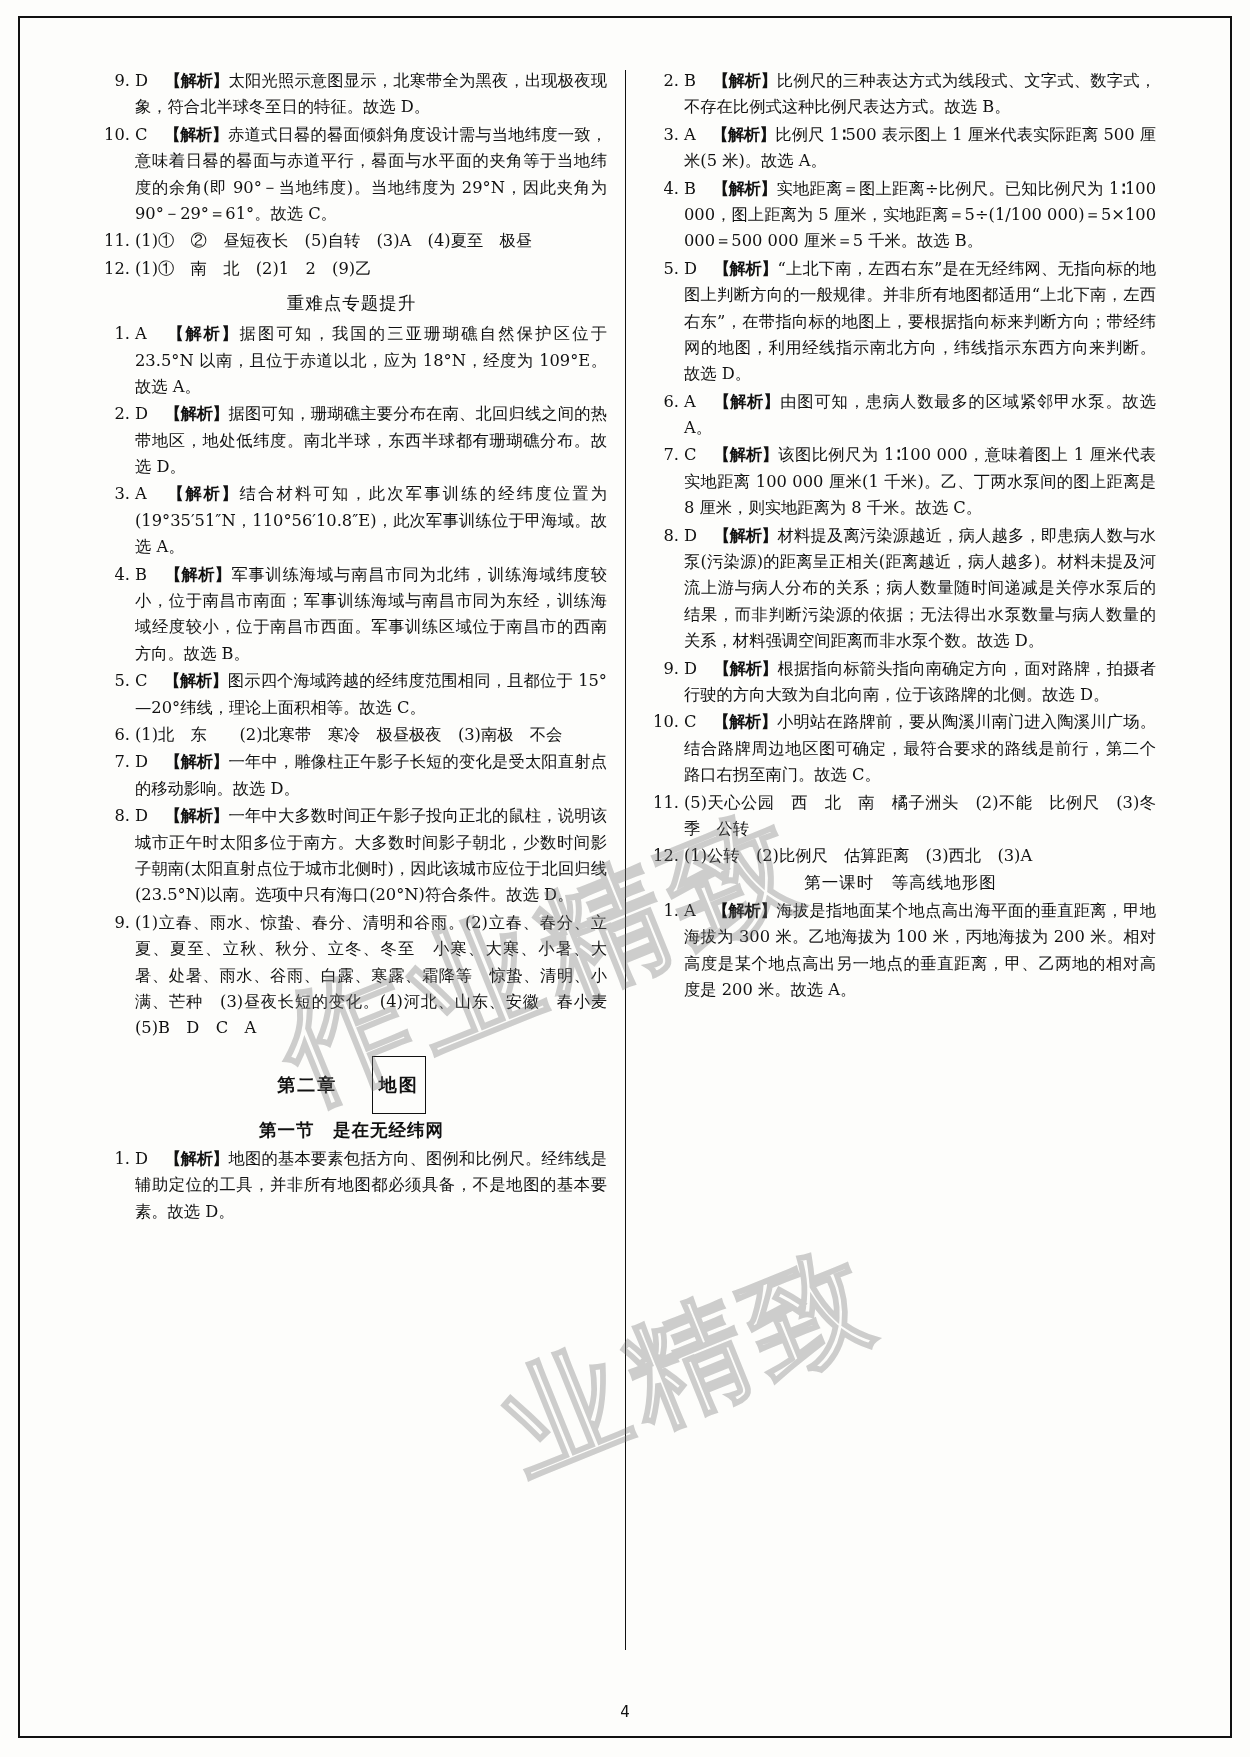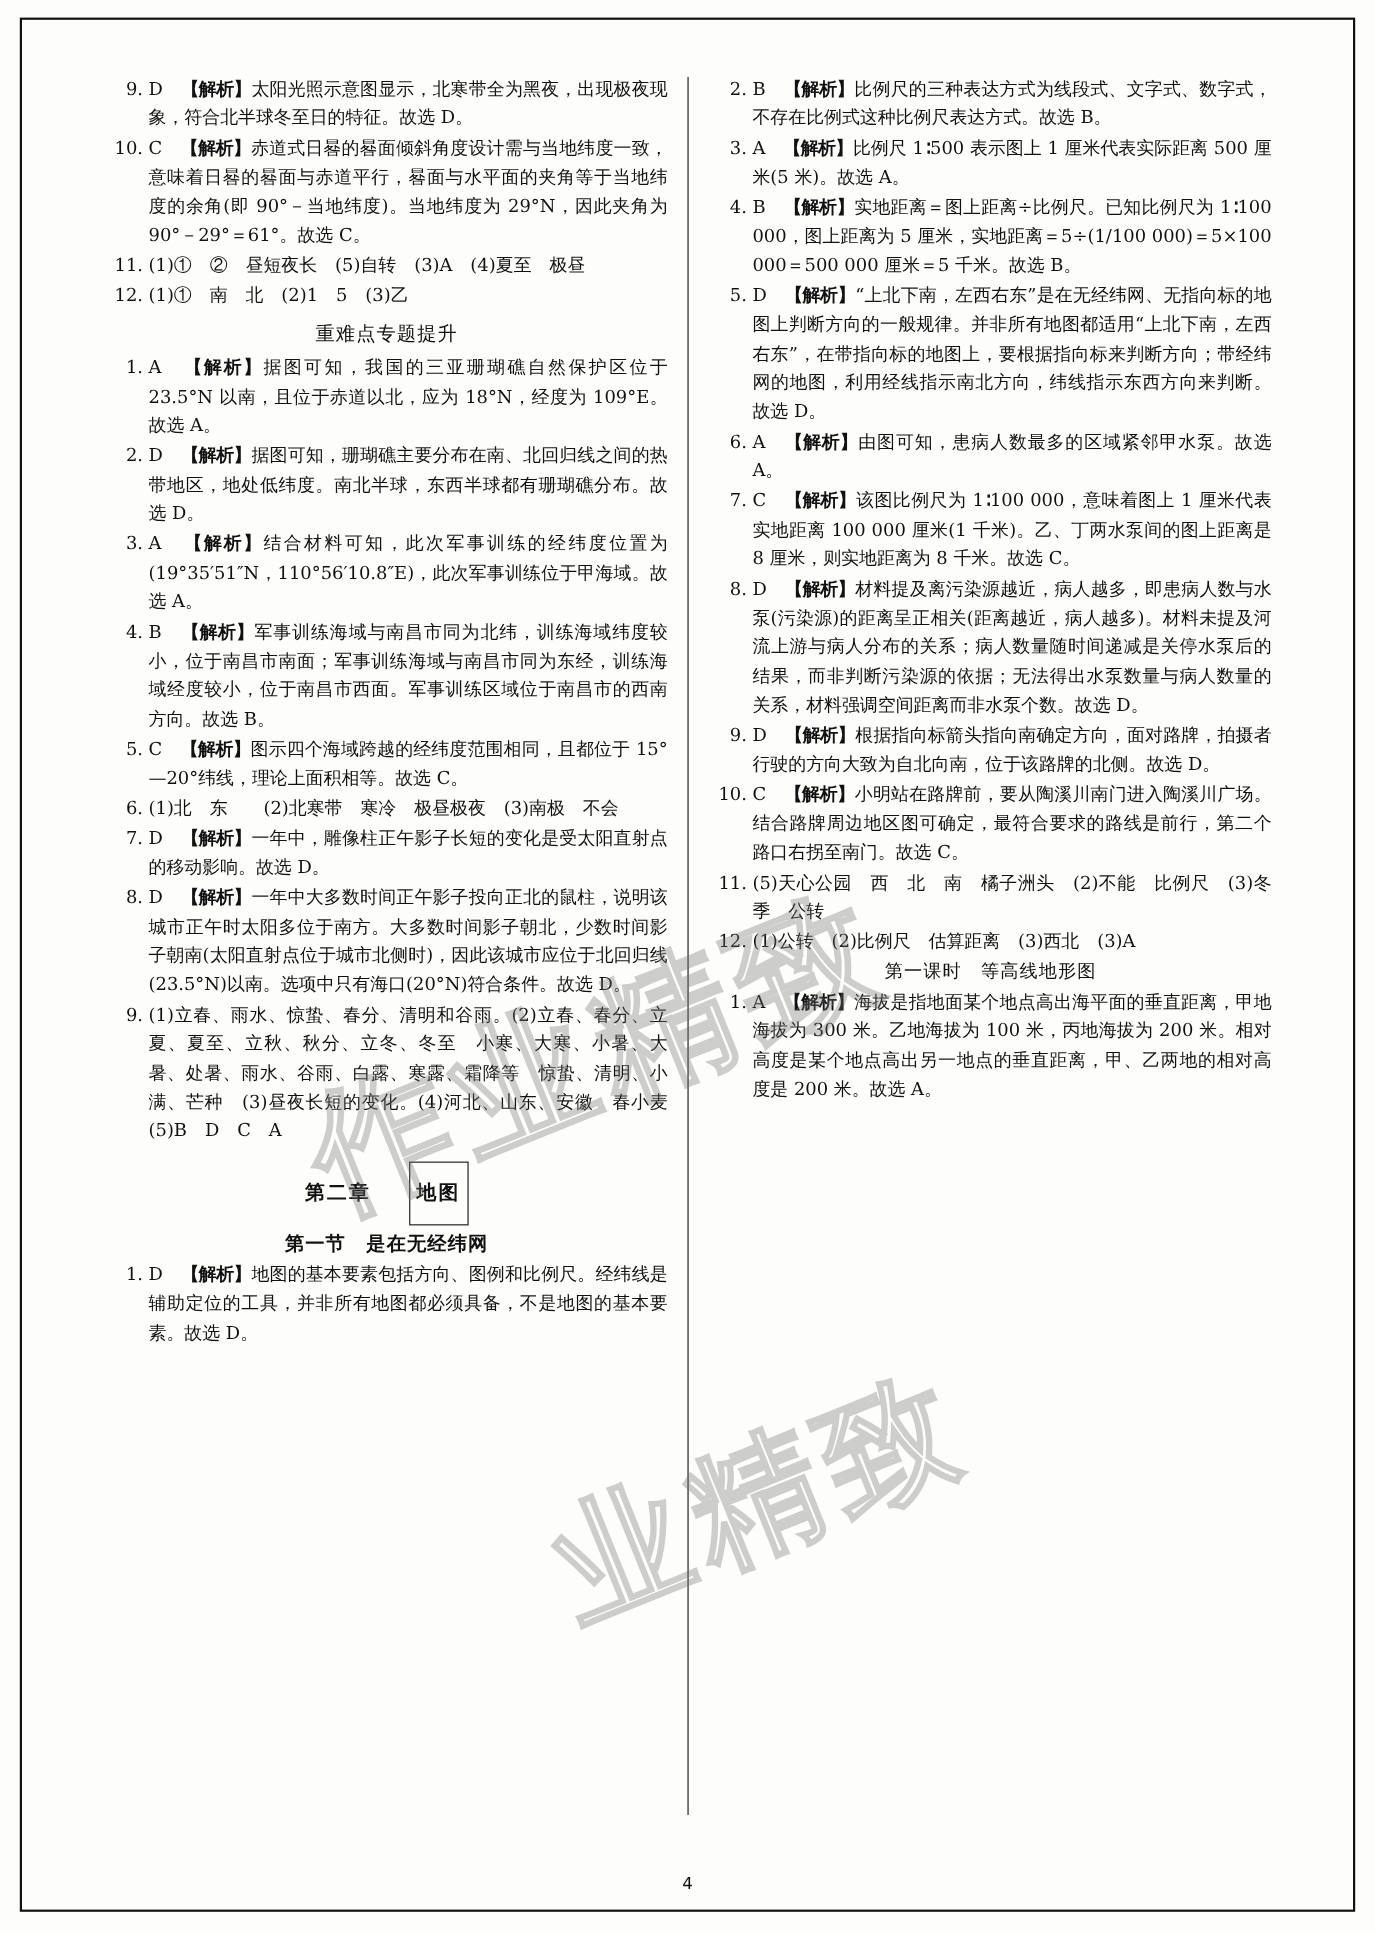--- a/index.html
+++ b/index.html
@@ -167,21 +167,21 @@
       <div class="item">
         <span class="num">10.</span>
         <span class="body">C　<span class="jx">【解析】</span>赤道式日晷的晷面倾斜角度设计需与当地纬度一致，意味着日晷的晷面与赤道平行，晷面与水平面的夹角等于当地纬度的余角(即 90°－当地纬度)。当地纬度为 29°N，因此夹角为 90°－29°＝61°。故选 C。</span>
       </div>
       <div class="item">
         <span class="num">11.</span>
         <span class="body">(1)①　②　昼短夜长　(5)自转　(3)A　(4)夏至　极昼</span>
       </div>
       <div class="item">
         <span class="num">12.</span>
-        <span class="body">(1)①　南　北　(2)1　5　(3)乙</span>
+        <span class="body">(1)①　南　北　(2)1　2　(9)乙</span>
       </div>
 
       <div class="heading">重难点专题提升</div>
 
       <div class="item">
         <span class="num">1.</span>
         <span class="body">A　<span class="jx">【解析】</span>据图可知，我国的三亚珊瑚礁自然保护区位于 23.5°N 以南，且位于赤道以北，应为 18°N，经度为 109°E。故选 A。</span>
       </div>
       <div class="item">
         <span class="num">2.</span>

